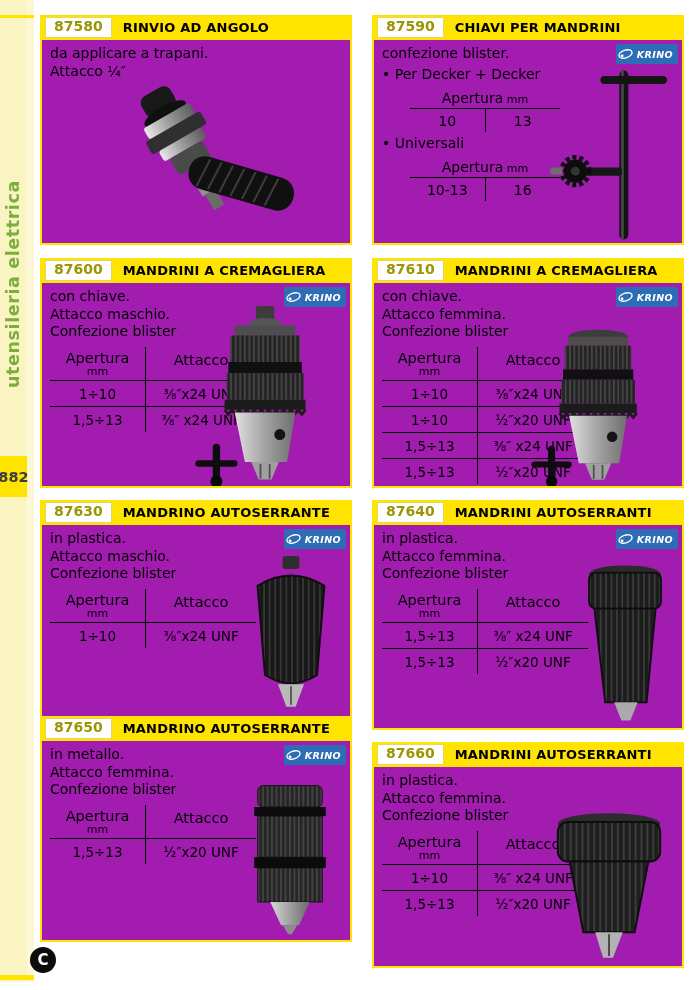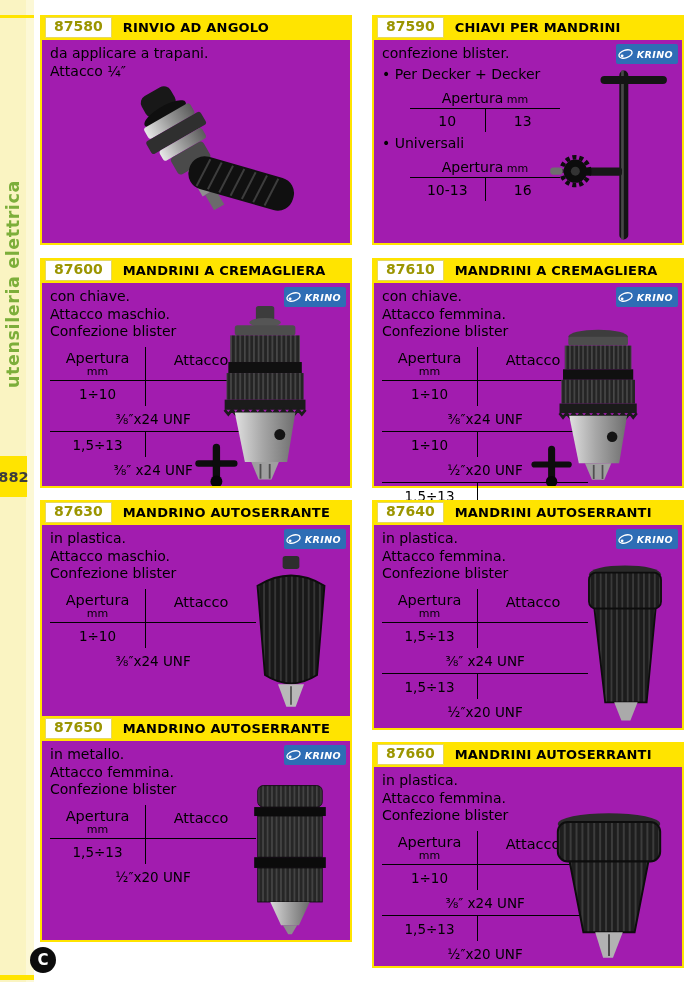--- a/index.html
+++ b/index.html
@@ -41,21 +41,21 @@
 
   
   .spec-table{width:206px;margin-top:6px;}
   .t-head{display:flex;border-bottom:1.6px solid #000;}
   .t-c1{width:96px;border-right:1.6px solid #000;text-align:center;}
   .t-c2{flex:1;text-align:center;}
   .t-head .t-c1{padding:3px 0 2px;}
   .t-apertura{font-size:14.5px;}
   .t-mm{font-size:11px;line-height:1.1;}
   .t-c2h{display:flex;align-items:flex-start;justify-content:center;padding-top:5px;font-size:14.5px;}
-  .t-row{display:flex;border-bottom:1.6px solid #000;flex-direction:column;}
+  .t-row{display:flex;border-bottom:1.6px solid #000;}
   .t-row:last-child{border-bottom:none;}
   .t-row .t-c1,.t-row .t-c2{padding:5px 0 4px;font-size:13.5px;}
 
   
   .options{margin-top:3px;}
   .opt{margin-top:3px;}
   .opt-label{font-size:14px;}
   .opt-label::before{content:"• ";}
   .mini{margin-left:28px;width:150px;text-align:center;margin-top:8px;}
   .mini-head{font-size:14px;border-bottom:1.6px solid #000;padding-bottom:2px;}

